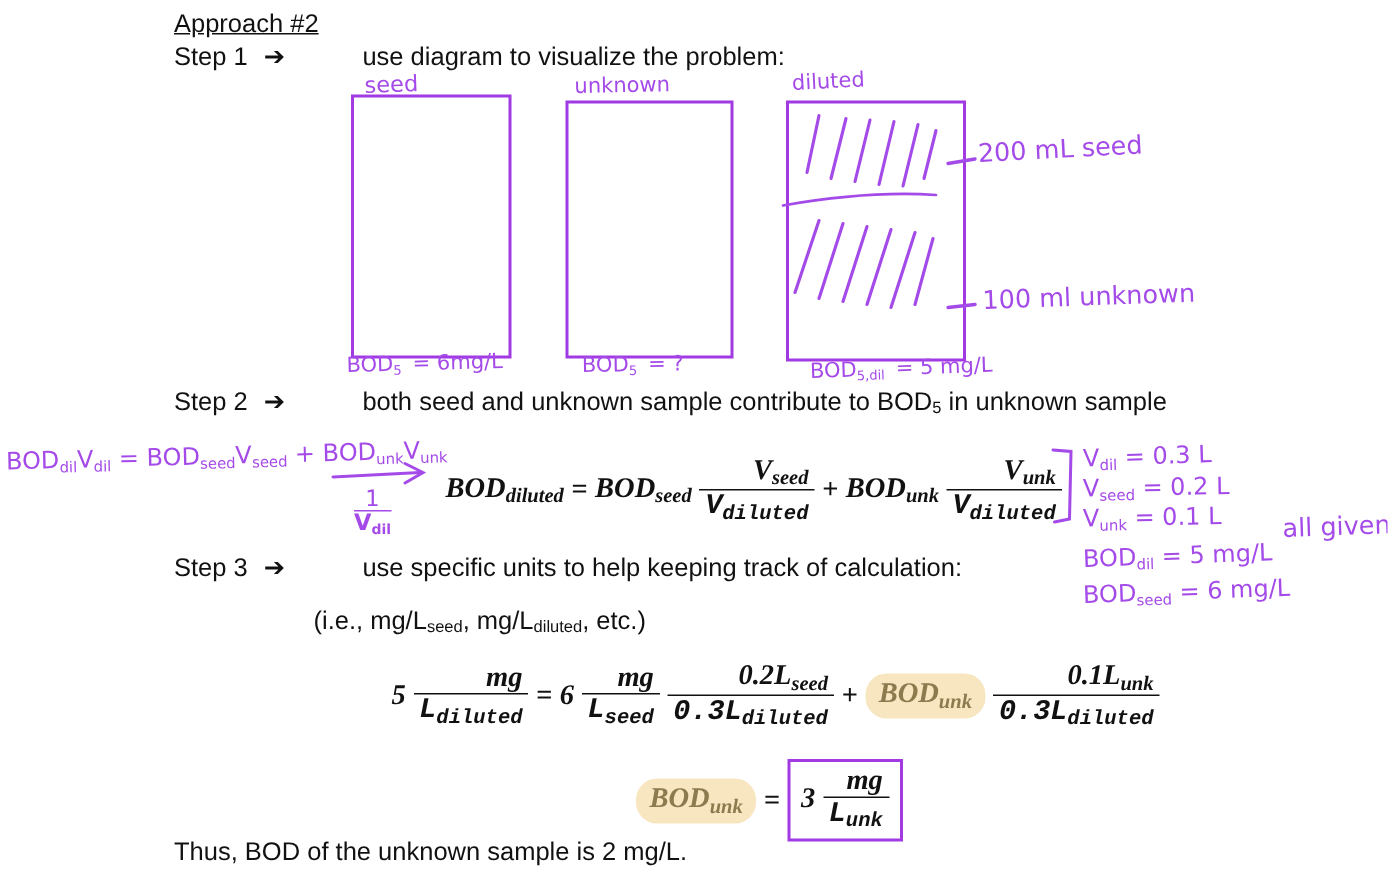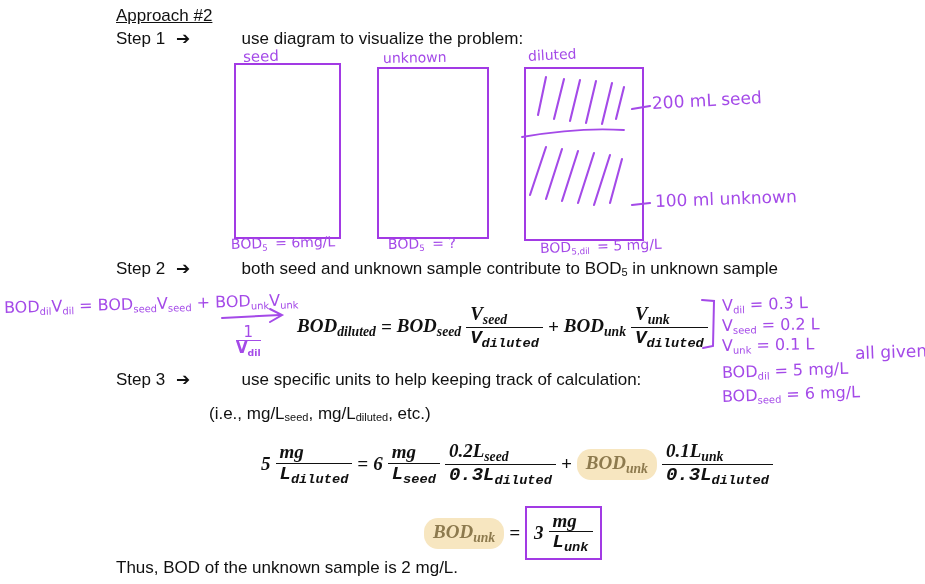--- a/index.html
+++ b/index.html
@@ -9,21 +9,21 @@
     color:#000;
   }
   .abs{position:absolute;}
   
   .printed{font-family:"Liberation Sans",sans-serif;font-size:17px;color:#111;white-space:nowrap;}
   .heading{font-size:17px;text-decoration:underline;}
   .arrow{font-family:"DejaVu Sans",sans-serif;font-weight:bold;}
   .sub{font-size:11px;vertical-align:-2px;}
   
   .math{font-family:"Liberation Serif",serif;font-style:italic;font-weight:bold;font-size:19px;color:#111;white-space:nowrap;}
-  .frac{display:inline-block;vertical-align:middle;text-align:left;line-height:1.12;}
+  .frac{display:inline-block;vertical-align:middle;text-align:right;line-height:1.12;}
   .frac .num{display:block;padding:0 4px;}
   .frac .den{display:block;border-top:1.6px solid #111;padding:0 4px;font-family:Liberation Mono, monospace;}
   .msub{font-size:0.72em;vertical-align:-0.28em;}
   .mrow{display:inline-flex;align-items:center;gap:5px;}
   
   .hand{
     font-family:"DejaVu Sans",sans-serif;
     color:#a44ae8;
     white-space:nowrap;
     transform-origin:left center;

